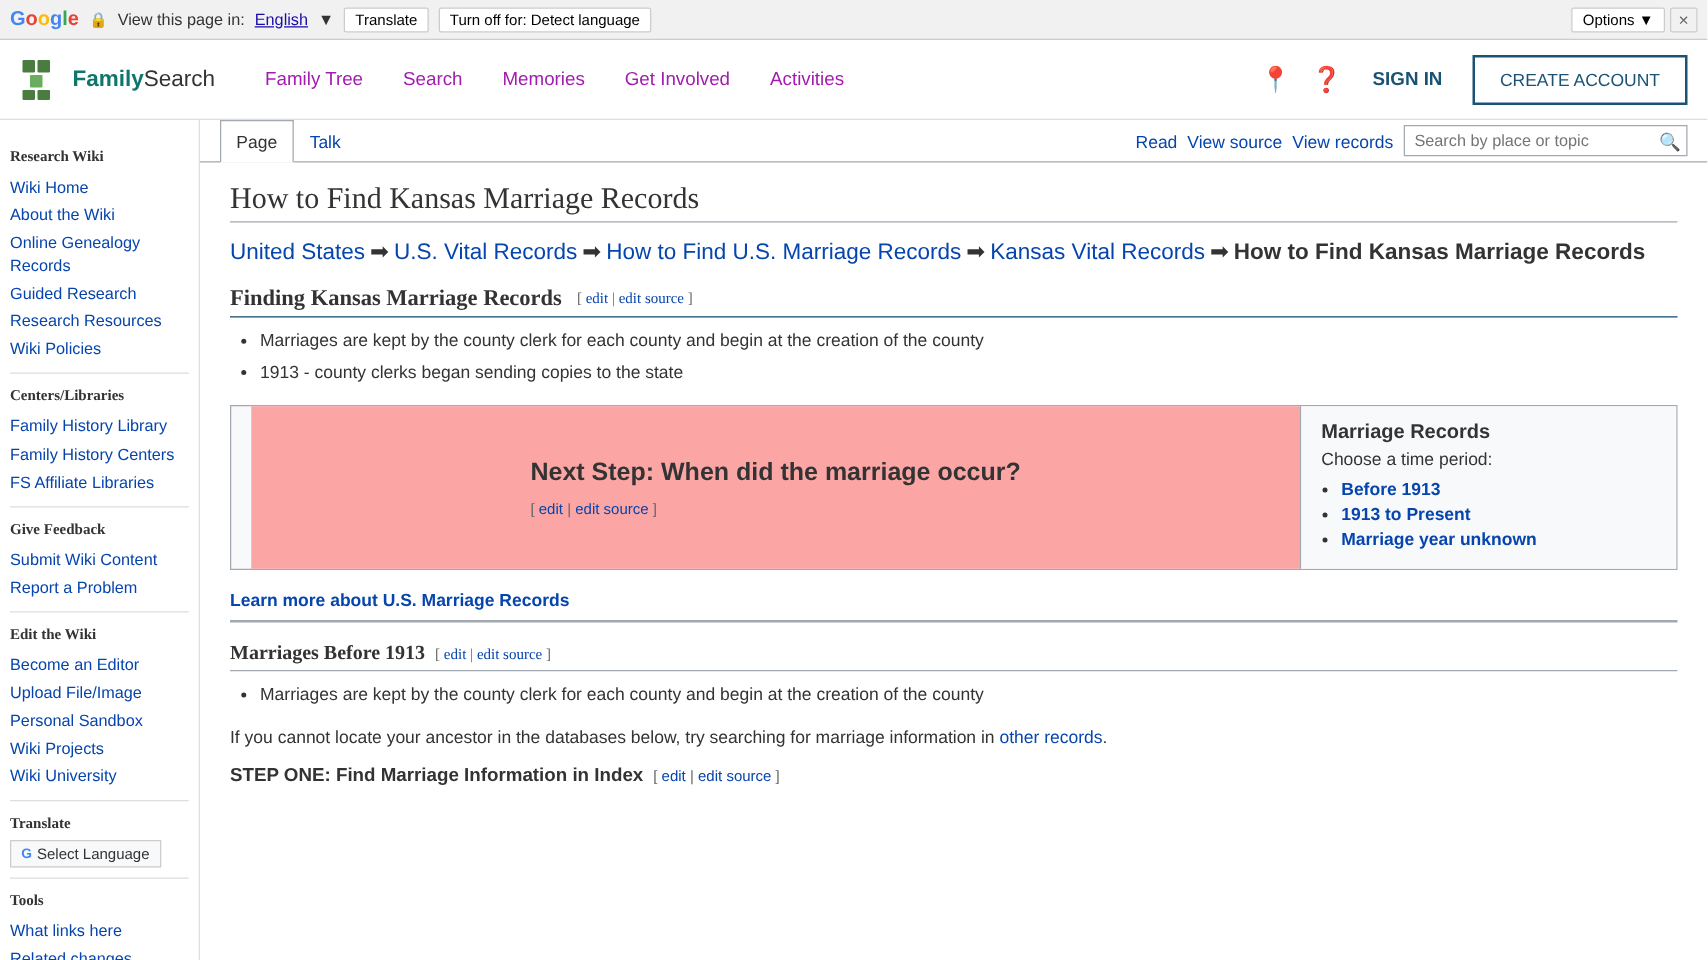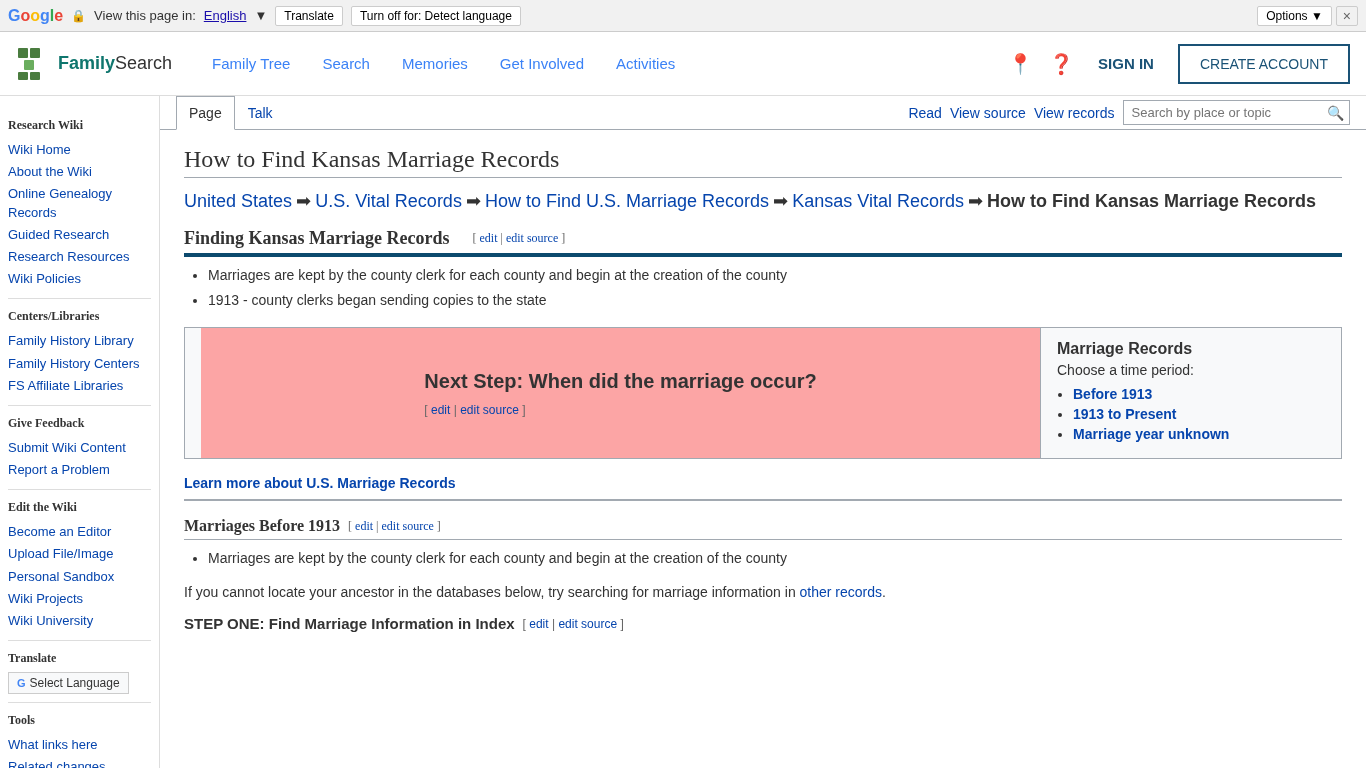--- a/index.html
+++ b/index.html
@@ -58,21 +58,21 @@
       margin-right: 6px;
     }
     .logo-text {
       font-size: 18px;
       color: #333;
       font-weight: normal;
     }
     .logo-text span { color: #0f766e; font-weight: bold; }
     nav { display: flex; gap: 0; }
     nav a {
-      color: #3b82f6;
+      color: #a21caf;
       text-decoration: none;
       padding: 0 16px;
       font-size: 15px;
       height: 64px;
       display: flex;
       align-items: center;
     }
     .header-right {
       margin-left: auto;
       display: flex;
@@ -217,26 +217,26 @@
       flex-wrap: wrap;
       align-items: center;
       gap: 4px;
     }
     .breadcrumb a { color: #0645ad; text-decoration: none; }
     .breadcrumb .arrow { color: #333; }
     .breadcrumb .current { font-weight: bold; }
     .section-heading {
       font-size: 18px;
       font-weight: bold;
-      border-bottom: 4px solid #0c4a6e;
+      border-bottom: 1px solid #0c4a6e;
       padding-bottom: 4px;
       margin: 16px 0 8px 0;
       display: flex;
       align-items: center;
-      gap: 23px;
+      gap: 12px;
       font-family: 'Linux Libertine', Georgia, Times, serif;
     }
     .section-heading .edit-links {
       font-size: 12px;
       font-weight: normal;
       color: #666;
     }
     .section-heading .edit-links a { color: #0645ad; text-decoration: none; }
     .article-list { margin-left: 24px; margin-bottom: 12px; }
     .article-list li { margin-bottom: 4px; line-height: 1.5; }

